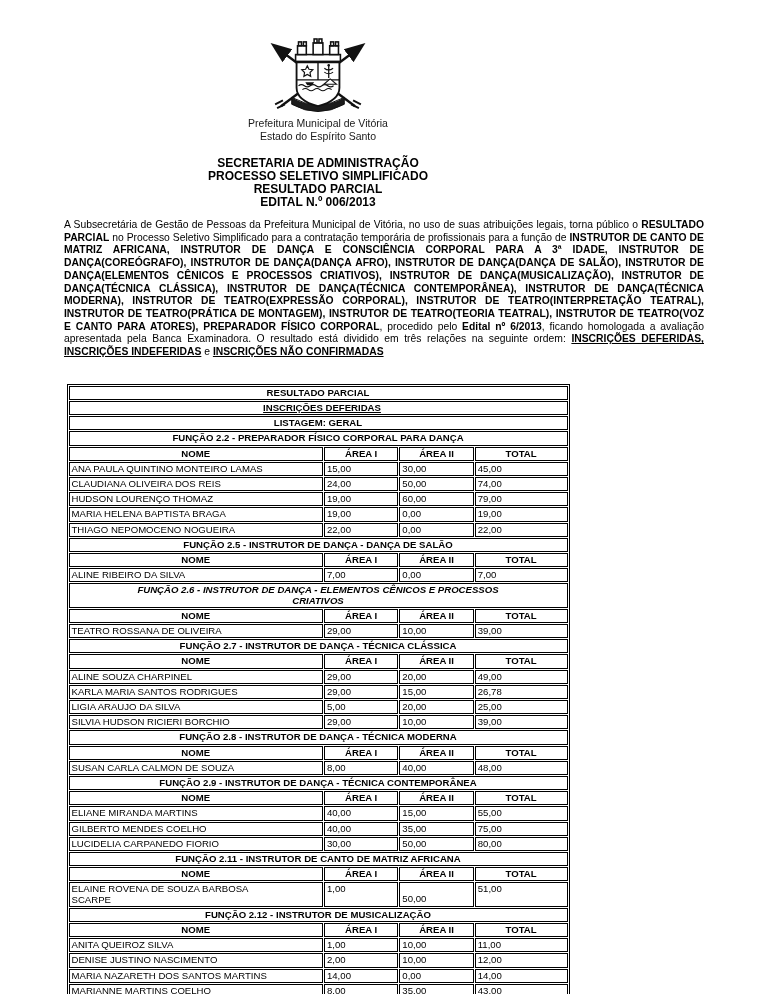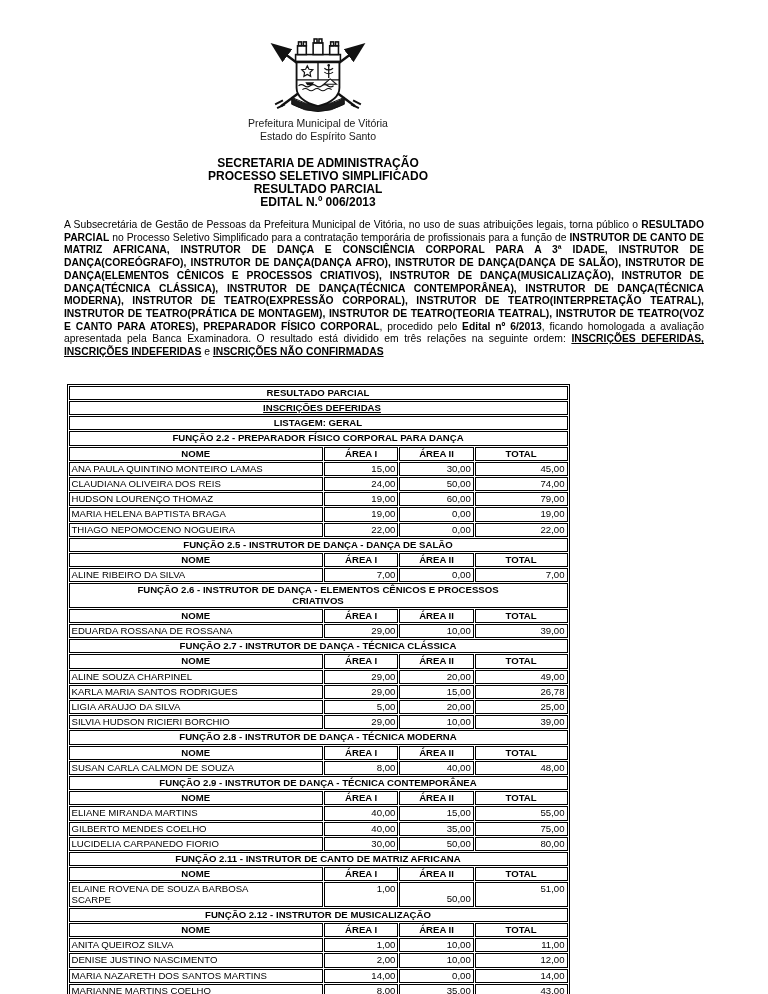--- a/index.html
+++ b/index.html
@@ -31,23 +31,23 @@
     border:1px solid #000;
     line-height:10.2px;padding:1px 2px;
     vertical-align:middle;overflow:hidden;
     background:#fff;
   }
   td.ttl,td.colh{
     background:var(--hdr-bg,#c0c0c0);
     text-align:center;font-weight:bold;
   }
   td.ttl.und span{text-decoration:underline;padding-left:8px;}
-  td.ttl.wrapnarrow span{display:inline-block;max-width:408px;}
+  td.ttl.wrapnarrow span{display:inline-block;max-width:408px;font-style:italic;}
   td.nm{text-align:left;padding-left:4px;}
-  td.num{text-align:right;}
+  td.num{text-align:left;}
   tr.tall td{vertical-align:top;}
   tr.tall td.a2{vertical-align:bottom;padding-bottom:2px;}
   tr.tall td.nm span{display:inline-block;max-width:186px;}
   svg .ln{stroke:#111;fill:none;}
 </style>
 </head>
 <body>
 
 <div class="page">
 
@@ -182,21 +182,21 @@
         <tr>
           <td class="ttl wrapnarrow" colspan="4"><span>FUNÇÃO 2.6 - INSTRUTOR DE DANÇA - ELEMENTOS CÊNICOS E PROCESSOS CRIATIVOS</span></td>
         </tr>
         <tr>
           <td class="colh">NOME</td>
           <td class="colh">ÁREA I</td>
           <td class="colh">ÁREA II</td>
           <td class="colh">TOTAL</td>
         </tr>
         <tr>
-          <td class="nm"><span>EDUARDA ROSSANA DE ROSSANA</span></td>
+          <td class="nm"><span>TEATRO ROSSANA DE OLIVEIRA</span></td>
           <td class="num a1">29,00</td>
           <td class="num a2">10,00</td>
           <td class="num tot">39,00</td>
         </tr>
         <tr>
           <td class="ttl" colspan="4"><span>FUNÇÃO 2.7 - INSTRUTOR DE DANÇA - TÉCNICA CLÁSSICA</span></td>
         </tr>
         <tr>
           <td class="colh">NOME</td>
           <td class="colh">ÁREA I</td>

